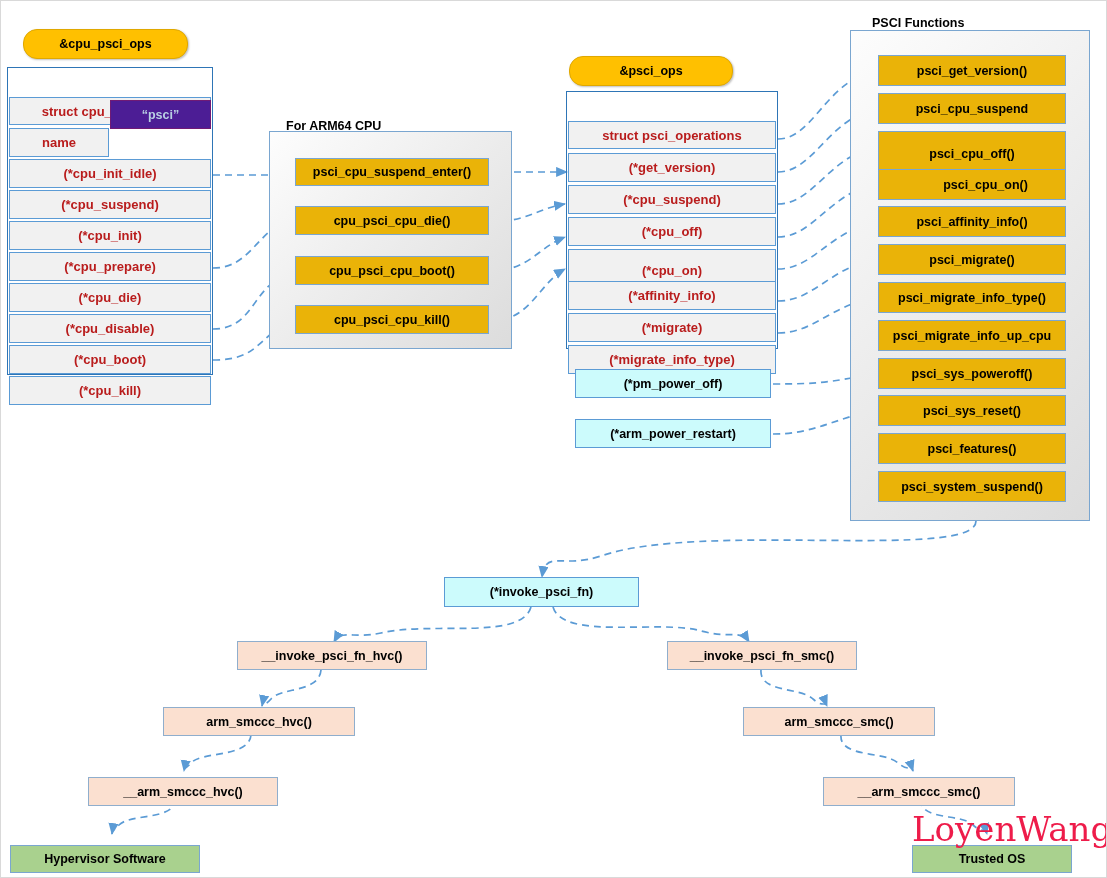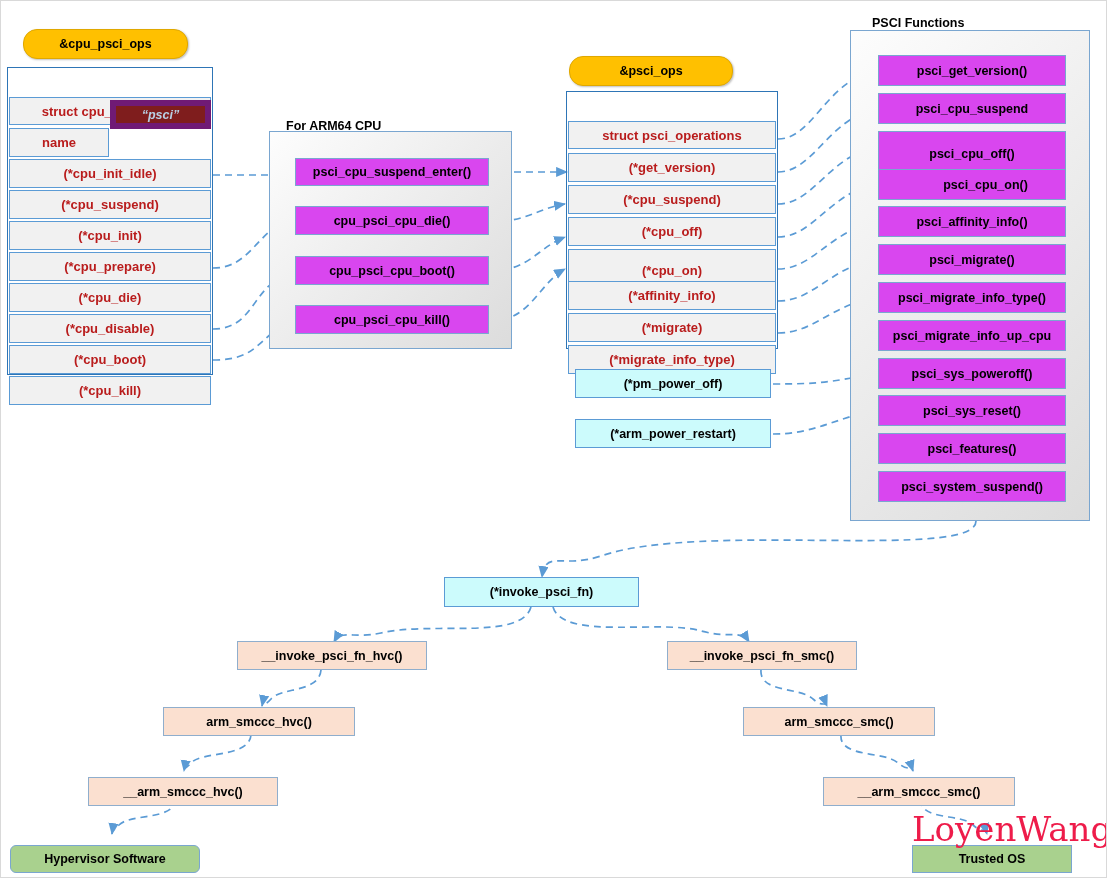--- a/index.html
+++ b/index.html
@@ -29,45 +29,44 @@
     background:#f1f1f1;
     border:1px solid #5b9bd5;
     display:flex;align-items:center;justify-content:center;
     font-weight:bold;font-size:13px;color:#b91c1c;
     box-sizing:border-box;
     margin-top:28px;
   }
   .srow.hdr{background:#f1f1f1;}
   .sval{
     position:absolute;
-    background:#7f1d1d;
-    border:6px solid #701a75;
+    background:#4c1d95;
+    border:1px solid #701a75;
     display:flex;align-items:center;justify-content:center;
     font-weight:bold;font-size:12.5px;color:#b9cfe3;
     box-sizing:border-box;
-    font-style:italic;
   }
   
   .structframe{
     position:absolute;
     border:1px solid #2e75b6;
     box-sizing:border-box;
     background:transparent;
   }
   
   .panel{
     position:absolute;
     background:linear-gradient(135deg,#fdfdfd 0%,#eeeeee 45%,#dcdcdc 100%);
     border:1px solid #7aa6d0;
     box-sizing:border-box;
   }
   
   .fbox{
     position:absolute;
-    background:#d946ef;
+    background:#eab308;
     border:1px solid #7aa6d0;
     display:flex;align-items:center;justify-content:center;
     font-weight:bold;font-size:12.5px;color:#000;
     box-sizing:border-box;
   }
   
   .cbox{
     position:absolute;
     background:#ccfbfc;
     border:1px solid #5b9bd5;
@@ -213,21 +212,21 @@
   <div class="fbox" style="left:877px;top:357px;width:188px;height:31px;">psci_sys_poweroff()</div>
   <div class="fbox" style="left:877px;top:394px;width:188px;height:31px;">psci_sys_reset()</div>
   <div class="fbox" style="left:877px;top:432px;width:188px;height:31px;">psci_features()</div>
   <div class="fbox" style="left:877px;top:470px;width:188px;height:31px;">psci_system_suspend()</div>
 
   <div class="cbox" style="left:443px;top:576px;width:195px;height:30px;">(*invoke_psci_fn)</div>
 
   <div class="pbox" style="left:236px;top:640px;width:190px;height:29px;">__invoke_psci_fn_hvc()</div>
   <div class="pbox" style="left:162px;top:706px;width:192px;height:29px;">arm_smccc_hvc()</div>
   <div class="pbox" style="left:87px;top:776px;width:190px;height:29px;">__arm_smccc_hvc()</div>
-  <div class="gbox" style="left:9px;top:844px;width:190px;height:28px;border-radius:6px;">Hypervisor Software</div>
+  <div class="gbox" style="left:9px;top:844px;width:190px;height:28px;">Hypervisor Software</div>
 
   <div class="pbox" style="left:666px;top:640px;width:190px;height:29px;">__invoke_psci_fn_smc()</div>
   <div class="pbox" style="left:742px;top:706px;width:192px;height:29px;">arm_smccc_smc()</div>
   <div class="pbox" style="left:822px;top:776px;width:192px;height:29px;">__arm_smccc_smc()</div>
   <div class="gbox" style="left:911px;top:844px;width:160px;height:28px;">Trusted OS</div>
 
   <div class="wm" style="left:911px;top:808px;">LoyenWang</div>
 
 </div>
 

